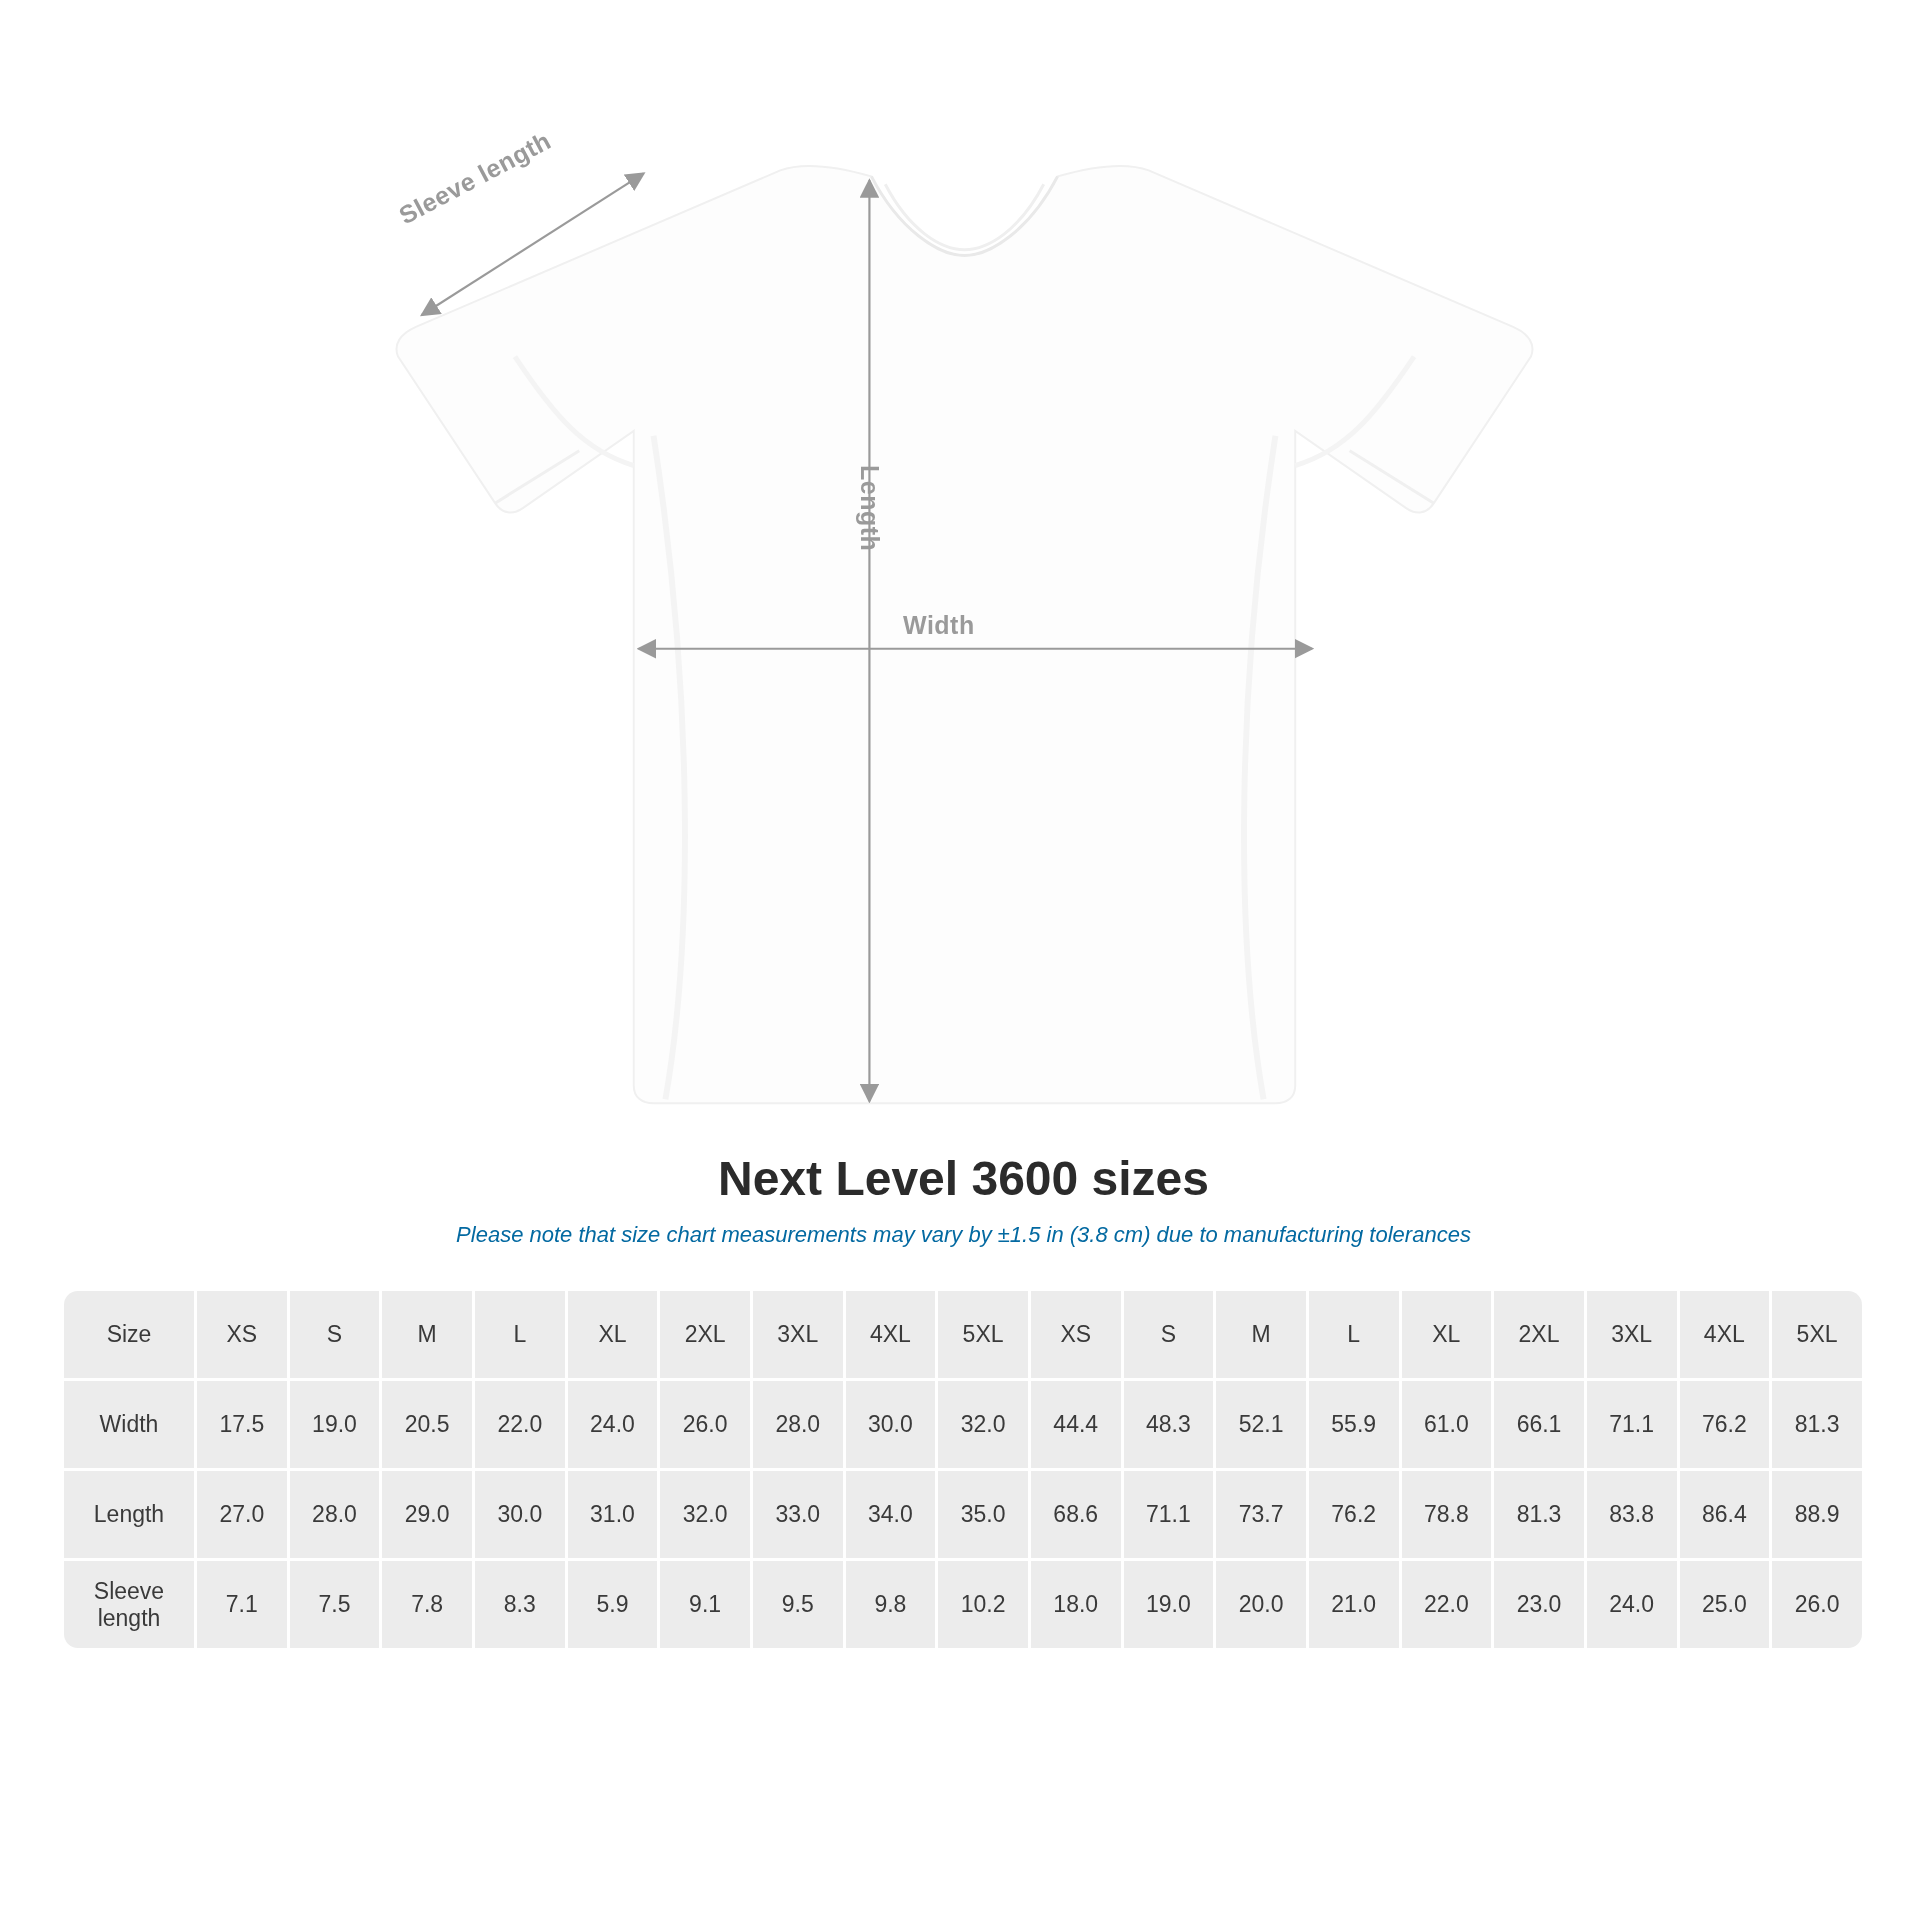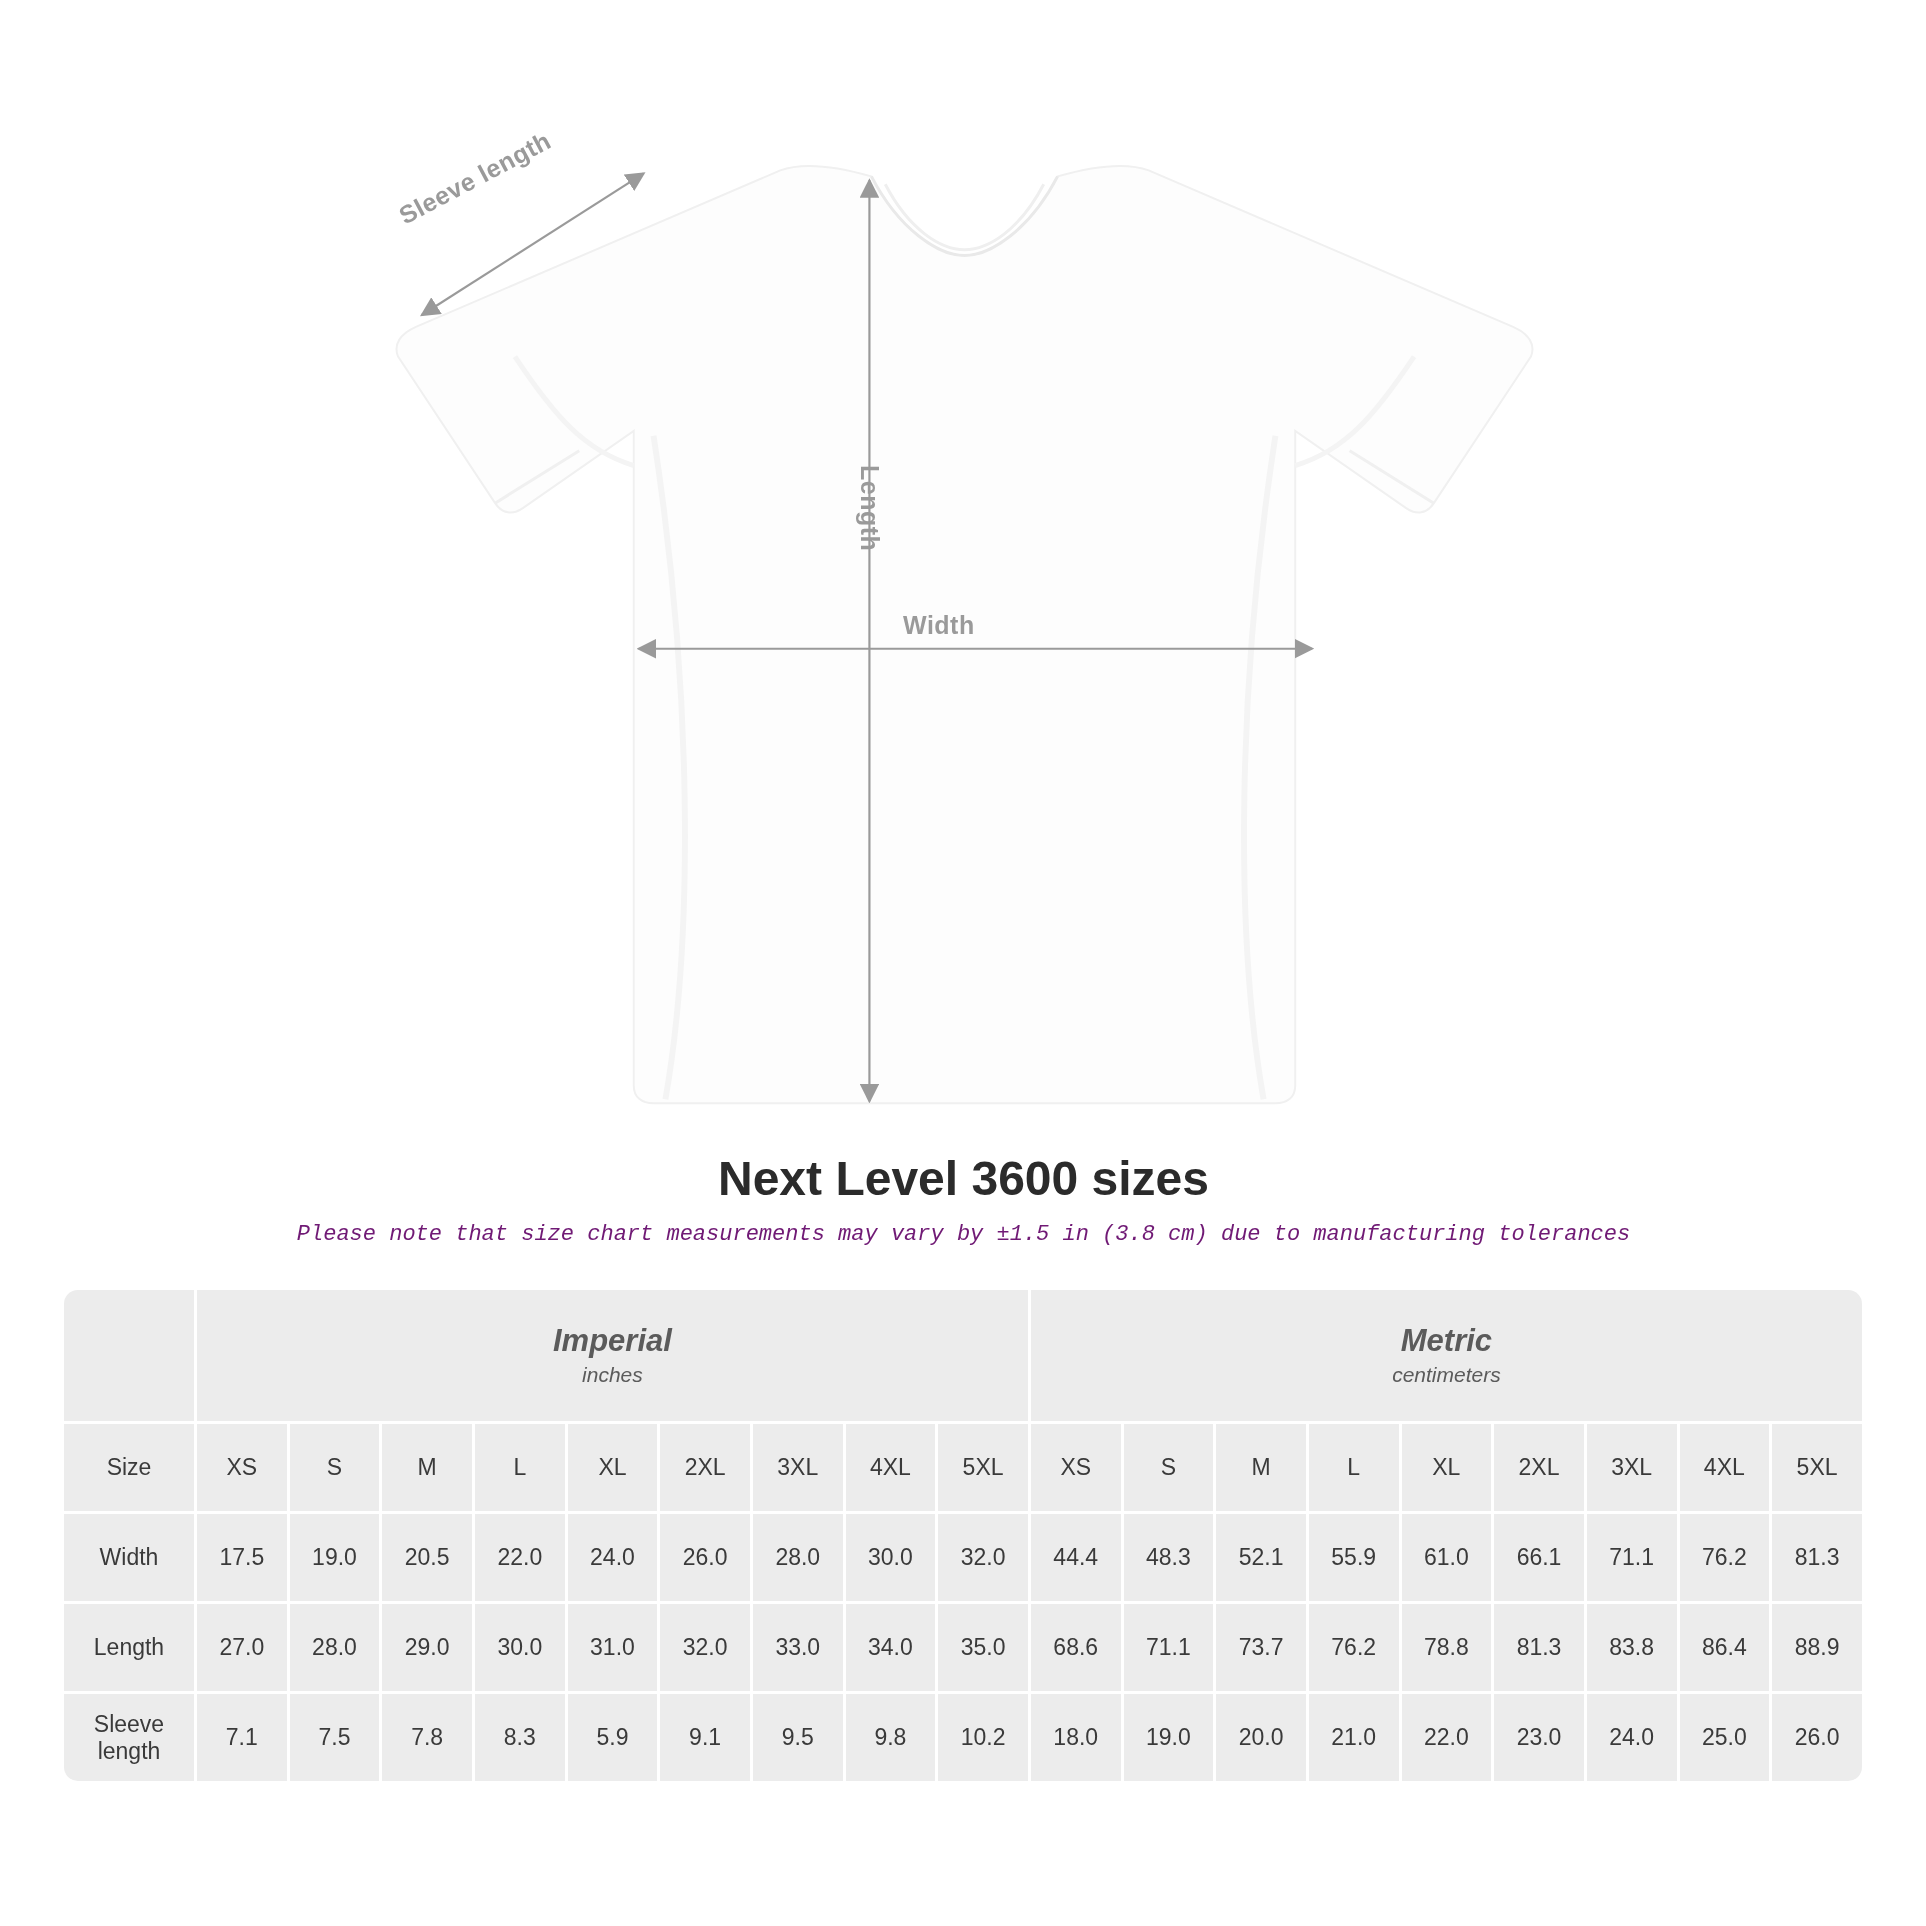--- a/index.html
+++ b/index.html
@@ -60,23 +60,22 @@
   }
   #chart-title {
     font-size: 48px;
     font-weight: bold;
     color: #2b2b2b;
     margin: 0 0 16px 0;
   }
   #chart-note {
     font-size: 22px;
     font-style: italic;
-    color: #701a75;
+    color: #0369a1;
     margin: 0;
-    font-family: Liberation Mono, monospace;
   }
 
   
   #table-wrap {
     margin: 40px 61px 0 61px;
     width: 1804px;
   }
   table#size-table {
     border-collapse: separate;
     border-spacing: 3px;
@@ -195,31 +194,20 @@
 </div>
 
 <div id="title-block">
   <h1 id="chart-title">Next Level 3600 sizes</h1>
   <p id="chart-note">Please note that size chart measurements may vary by ±1.5 in (3.8 cm) due to manufacturing tolerances</p>
 </div>
 
 <div id="table-wrap">
   <table id="size-table">
     <tbody>
-      <tr>
-        <td class="unit-head col-label"></td>
-        <td class="unit-head" colspan="9">
-          <div class="unit-name">Imperial</div>
-          <div class="unit-sub">inches</div>
-        </td>
-        <td class="unit-head" colspan="9">
-          <div class="unit-name">Metric</div>
-          <div class="unit-sub">centimeters</div>
-        </td>
-      </tr>
 
       <tr class="alt">
         <td class="rowlabel col-label">Size</td>
         <td class="sizehead">XS</td>
         <td class="sizehead">S</td>
         <td class="sizehead">M</td>
         <td class="sizehead">L</td>
         <td class="sizehead">XL</td>
         <td class="sizehead">2XL</td>
         <td class="sizehead">3XL</td>

